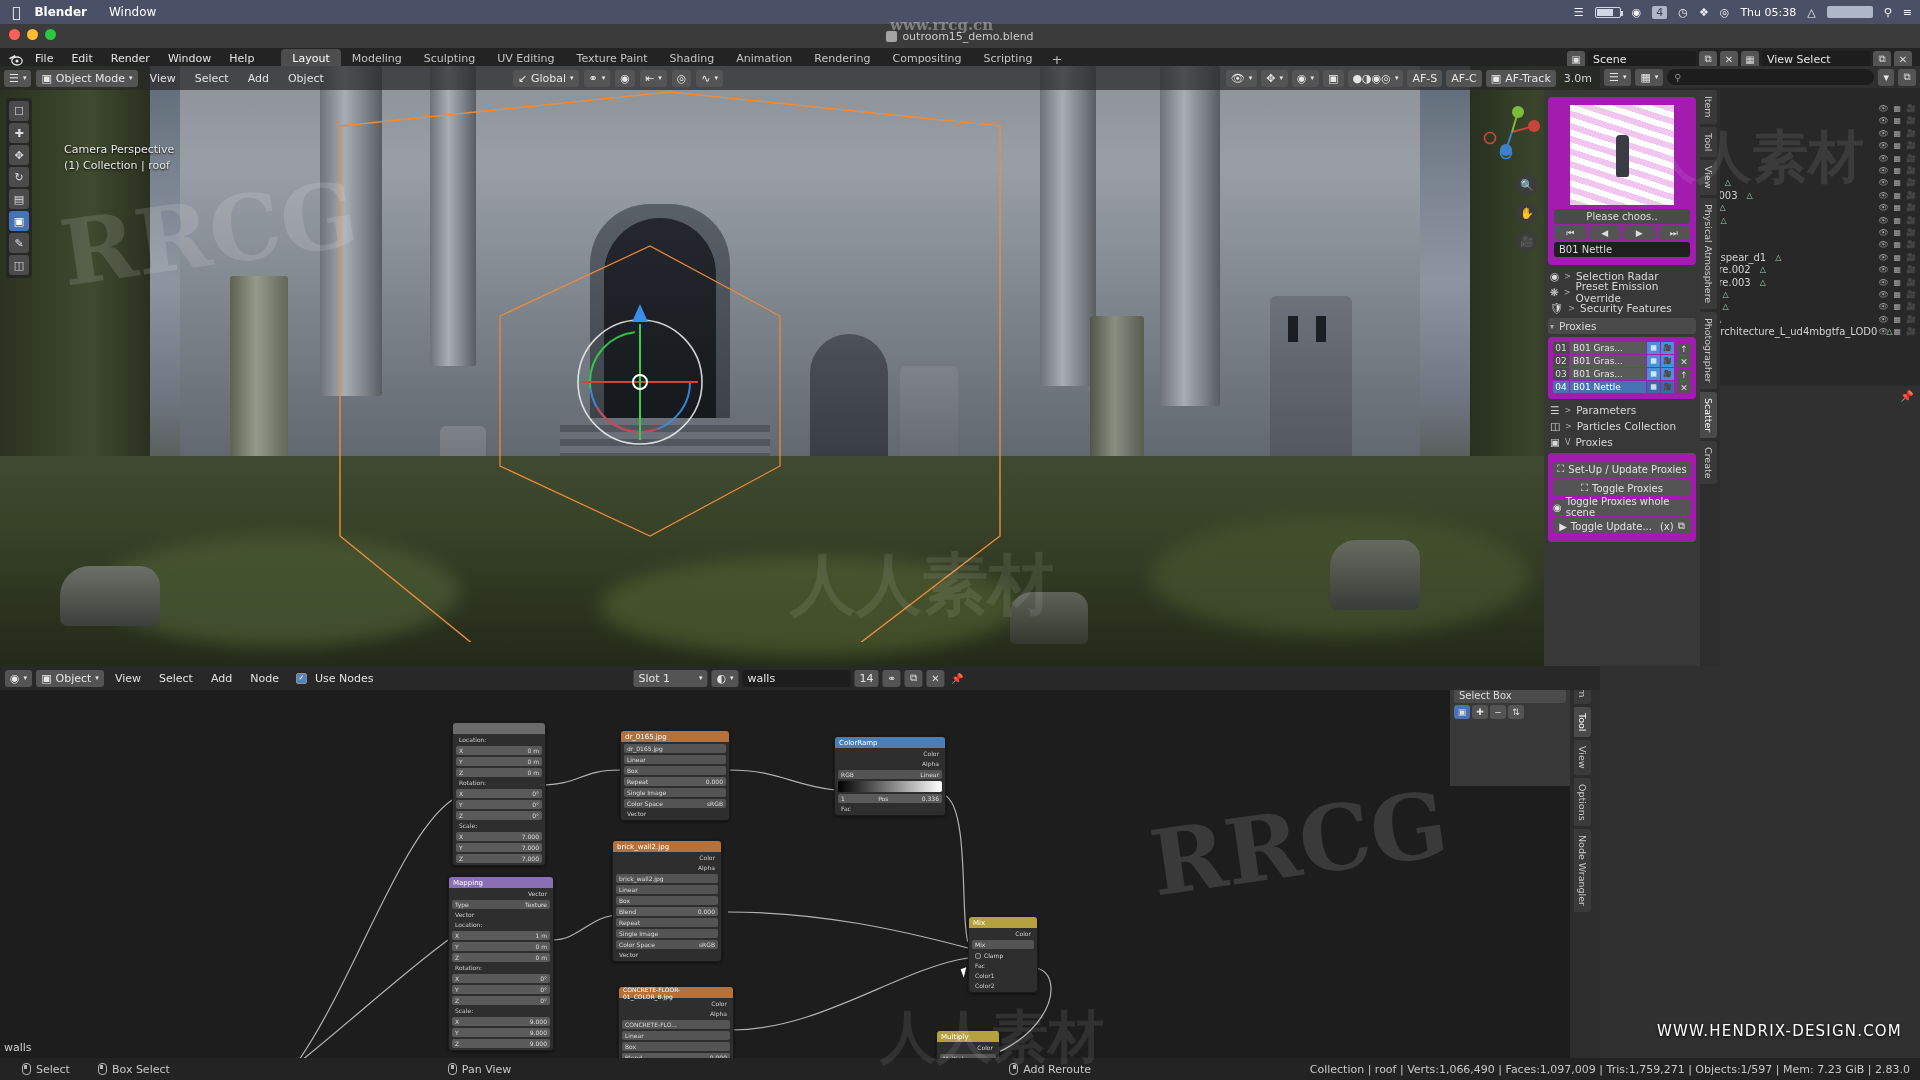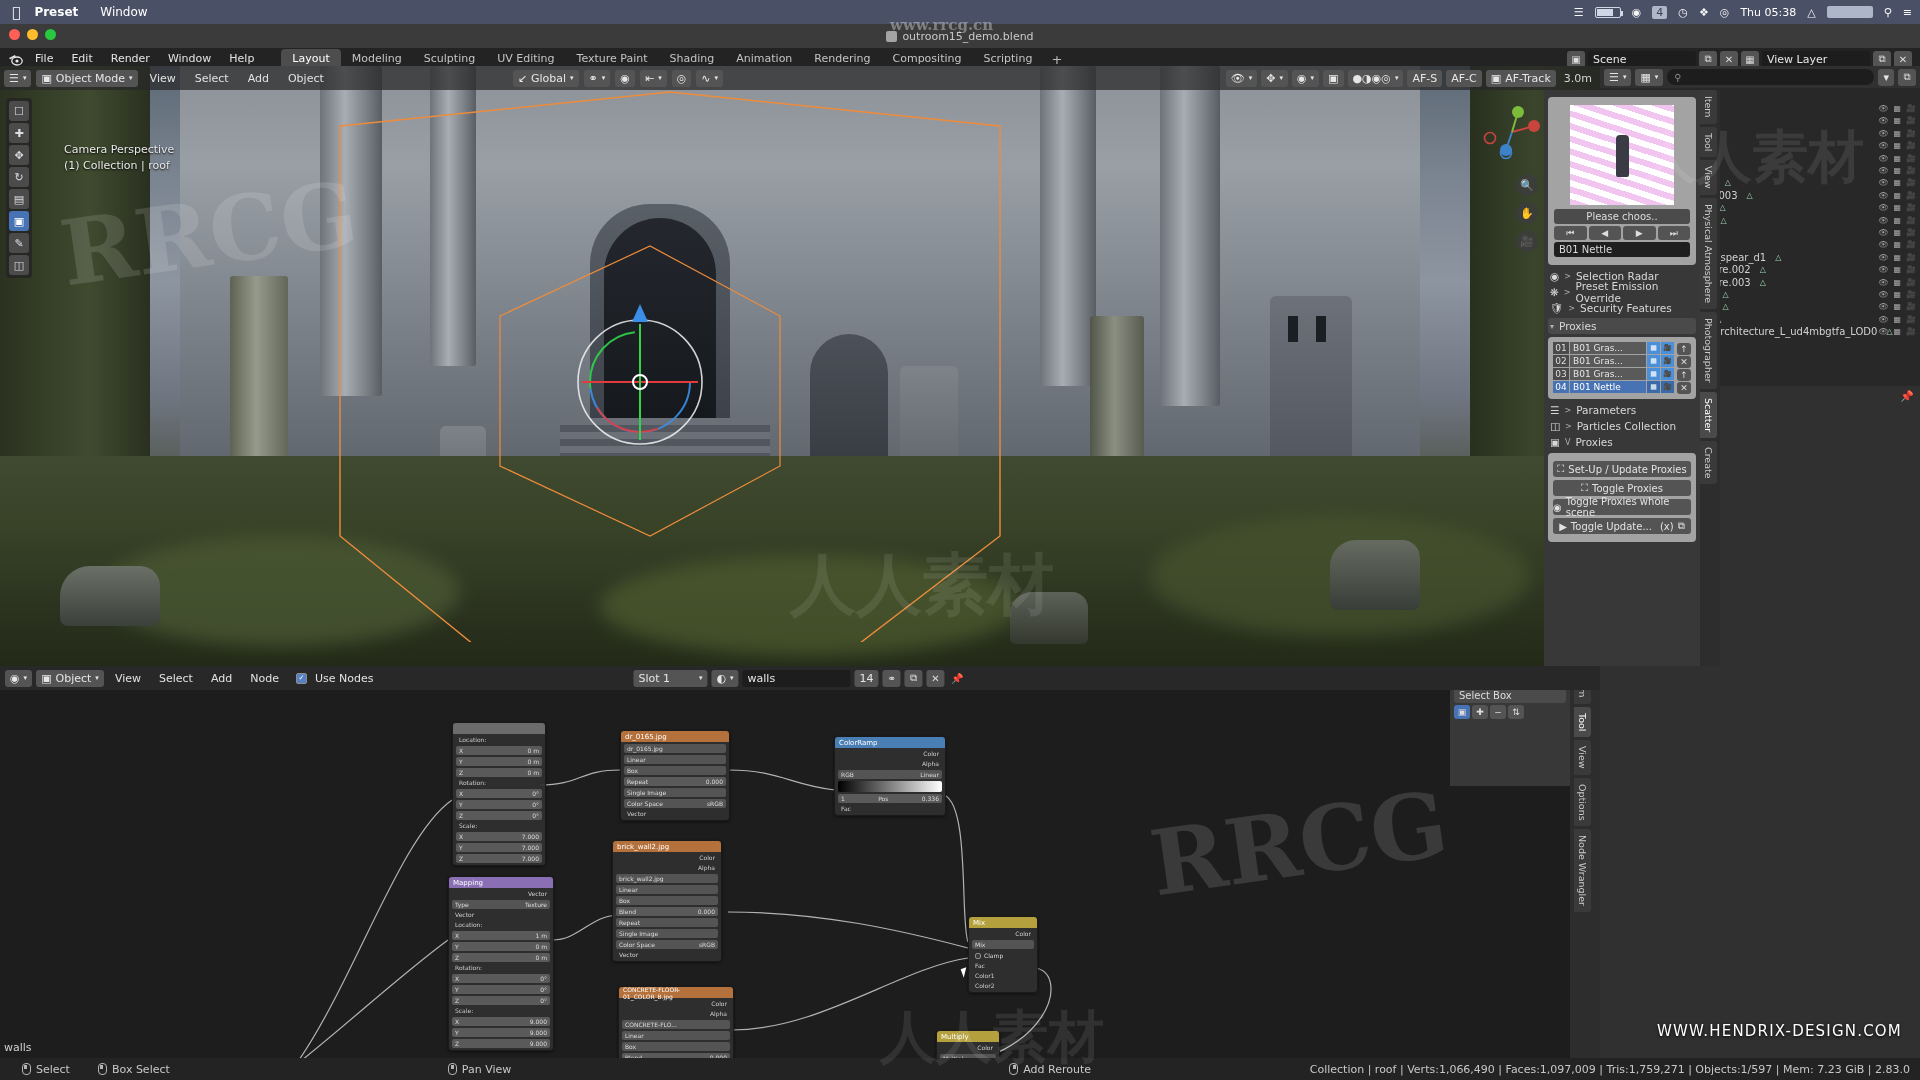--- a/index.html
+++ b/index.html
@@ -124,21 +124,21 @@
   .np-tab.active { background:#4a4a4a; color:#fff;}
   .np-inner { position:absolute; left:0; top:0; right:20px; bottom:0; padding:4px; overflow:hidden;}
   .thumb { width:104px; height:100px; margin:2px auto 4px; background:
       repeating-linear-gradient(18deg,#f2c4f0 0 6px,#ffffff 6px 12px); position:relative; overflow:hidden;}
   .thumb .person { position:absolute; left:44%; top:30%; width:13px; height:42px; background:#3b3b45; border-radius:4px 4px 2px 2px;}
   .btnrow { display:flex; gap:2px; margin:2px 0;}
   .nbtn { flex:1; height:14px; background:#545454; border-radius:3px; display:flex; align-items:center; justify-content:center; font-size:9px; color:#ddd;}
   .nfield { height:15px; background:#1f1f1f; border-radius:3px; display:flex; align-items:center; padding:0 5px; font-size:10px; color:#ddd; margin:2px 0;}
   .sect { display:flex; align-items:center; gap:5px; font-size:10.5px; color:#d8d8d8; height:16px; padding-left:2px;}
   .sect .ar { font-size:8px; color:#b0b0b0;}
-  .panelbox { background:#a3a3a3; border-radius:4px; padding:5px; margin:3px 0;}
+  .panelbox { background:#a21caf; border-radius:4px; padding:5px; margin:3px 0;}
   .tw-row { display:flex; align-items:center; height:12px; gap:1px; margin-bottom:1px; font-size:9px;}
   .tw-idx { width:16px; background:#4a4a4a; color:#ddd; height:12px; display:flex;align-items:center;justify-content:center;}
   .tw-name { flex:1; background:#5a5a5a; color:#e6e6e6; height:12px; display:flex; align-items:center; padding-left:3px; overflow:hidden; white-space:nowrap;}
   .tw-row.sel .tw-name,.tw-row.sel .tw-idx { background:#4772b3; color:#fff;}
   .tw-ic { width:13px; height:12px; background:#4b8fd8; display:flex; align-items:center; justify-content:center; font-size:7px; color:#fff;}
   .tw-row.sel .tw-ic { background:#3a6aa8;}
   .tw-side { display:flex; flex-direction:column; justify-content:center; gap:1px; margin-left:3px;}
   .pbtn { height:16px; background:#545454; border-radius:3px; display:flex; align-items:center; justify-content:center; gap:4px; font-size:10px; color:#e2e2e2; margin:3px 0;}
 
   
@@ -156,21 +156,21 @@
   .brand { position:absolute; right:18px; bottom:40px; color:#fff; font-size:15px; letter-spacing:1.2px; z-index:31; text-shadow:0 1px 3px #000;}
   .cursor { position:absolute; z-index:40; width:0;height:0;border-left:6px solid #fff;border-bottom:9px solid transparent;transform:rotate(-20deg);}
 </style>
 </head>
 <body>
 
 <div id="app">
 
   <div class="macbar">
     <span class="apple"></span>
-    <span class="mi bold">Preset</span>
+    <span class="mi bold">Blender</span>
     <span class="mi">Window</span>
     <div class="right">
       <span class="glyph">☰</span>
       <span class="batt">
           <i></i>
         </span>
       <span class="glyph">◉</span>
       <span class="sbox">4</span>
       <span class="glyph">◷</span>
       <span class="glyph">❖</span>
@@ -224,21 +224,21 @@
         <span class="tab">Scripting</span>
         <span class="plus">+</span>
       </div>
 
       <div class="tr">
         <span class="ibtn">▣</span>
         <span class="fld dark" style="width:108px">Scene</span>
         <span class="ibtn">⧉</span>
         <span class="ibtn">✕</span>
         <span class="ibtn">▦</span>
-        <span class="fld dark" style="width:108px">View Layer</span>
+        <span class="fld dark" style="width:108px">View Select</span>
         <span class="ibtn">⧉</span>
         <span class="ibtn">✕</span>
       </div>
     </div>
 
     <div class="main">
 
       <div class="viewport">
 
         <div class="scene">

